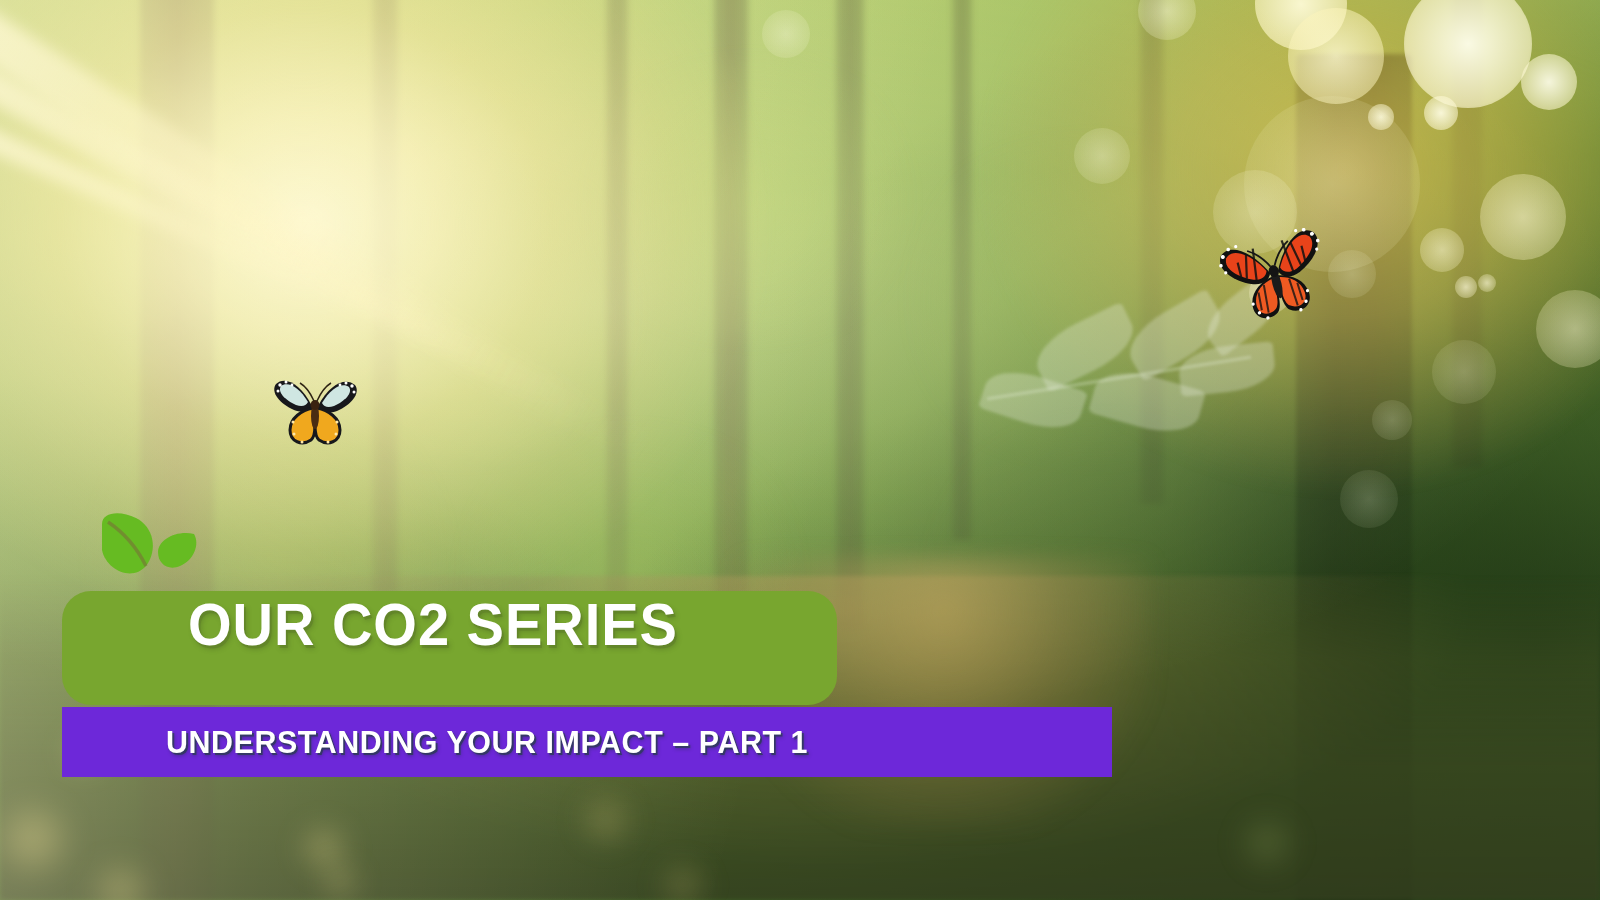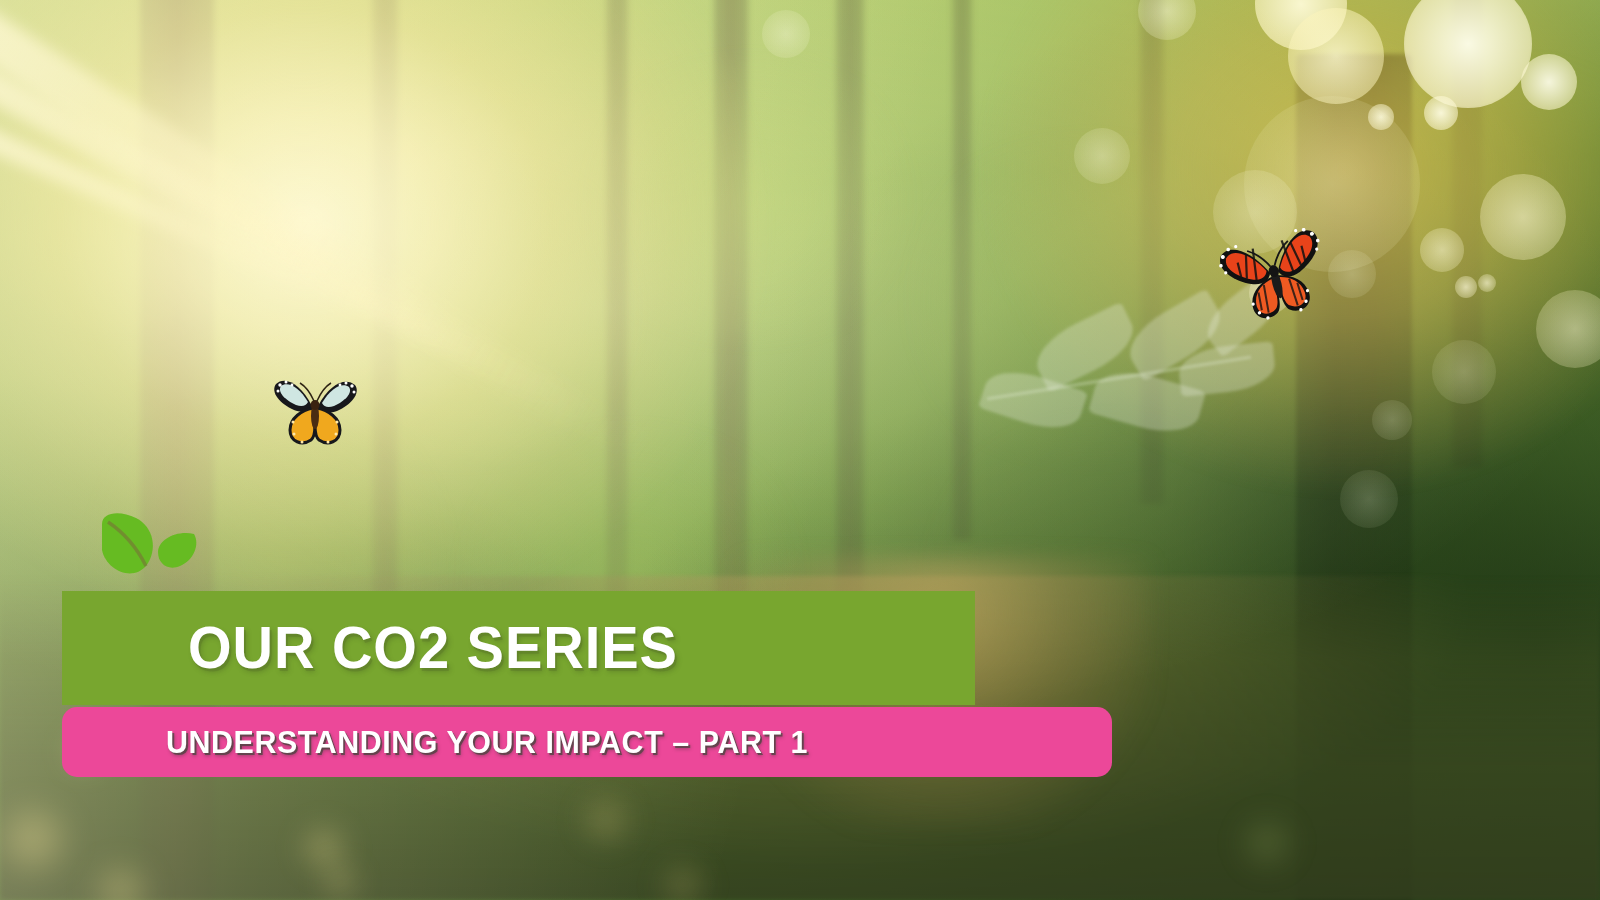--- a/index.html
+++ b/index.html
@@ -93,22 +93,22 @@
   }
 
   
   .butterfly{ position:absolute; }
 
   
   .logo{ position:absolute; left:98px; top:508px; width:104px; height:74px; }
 
   
   .banner-primary{
-    position:absolute; left:62px; top:591px; width:913px; height:114px;
-    display:flex; align-items:center;
+    position:absolute; left:62px; top:591px; width:775px; height:114px;
+    display:flex; align-items:flex-start;border-radius:29px;
   }
   .banner-secondary{
     position:absolute; left:62px; top:707px; width:1050px; height:70px;
     display:flex; align-items:center;
   }
   .title-main{
     font-size:59px; font-weight:700; letter-spacing:1.0px;
     color:#ffffff; text-transform:uppercase;
     margin-left:126px;
     transform:scaleX(.95); transform-origin:left center;
@@ -303,17 +303,17 @@
       <path d="M4 16 C4 4, 22 2, 38 10 C56 19, 60 42, 48 58 C34 74, 8 62, 4 42 Z" fill="#66bb22"></path>
       <path d="M48 58 C40 42, 28 26, 10 14" stroke="#7a6a3a" stroke-width="3.4" fill="none" opacity=".55"></path>
       <path d="M96 26 C102 36, 96 52, 82 58 C70 63, 60 56, 60 44 C60 32, 78 22, 96 26 Z" fill="#66bb22"></path>
     </svg>
   </div>
 
   <div class="banner-primary" style="background:#78a62f;">
     <div class="title-main">OUR CO2 SERIES</div>
   </div>
 
-  <div class="banner-secondary" style="background:#ec4899;border-radius:15px;">
+  <div class="banner-secondary" style="background:#6d28d9;">
     <div class="title-sub">UNDERSTANDING YOUR IMPACT – PART 1</div>
   </div>
 
 </div>
 
 </body></html>

